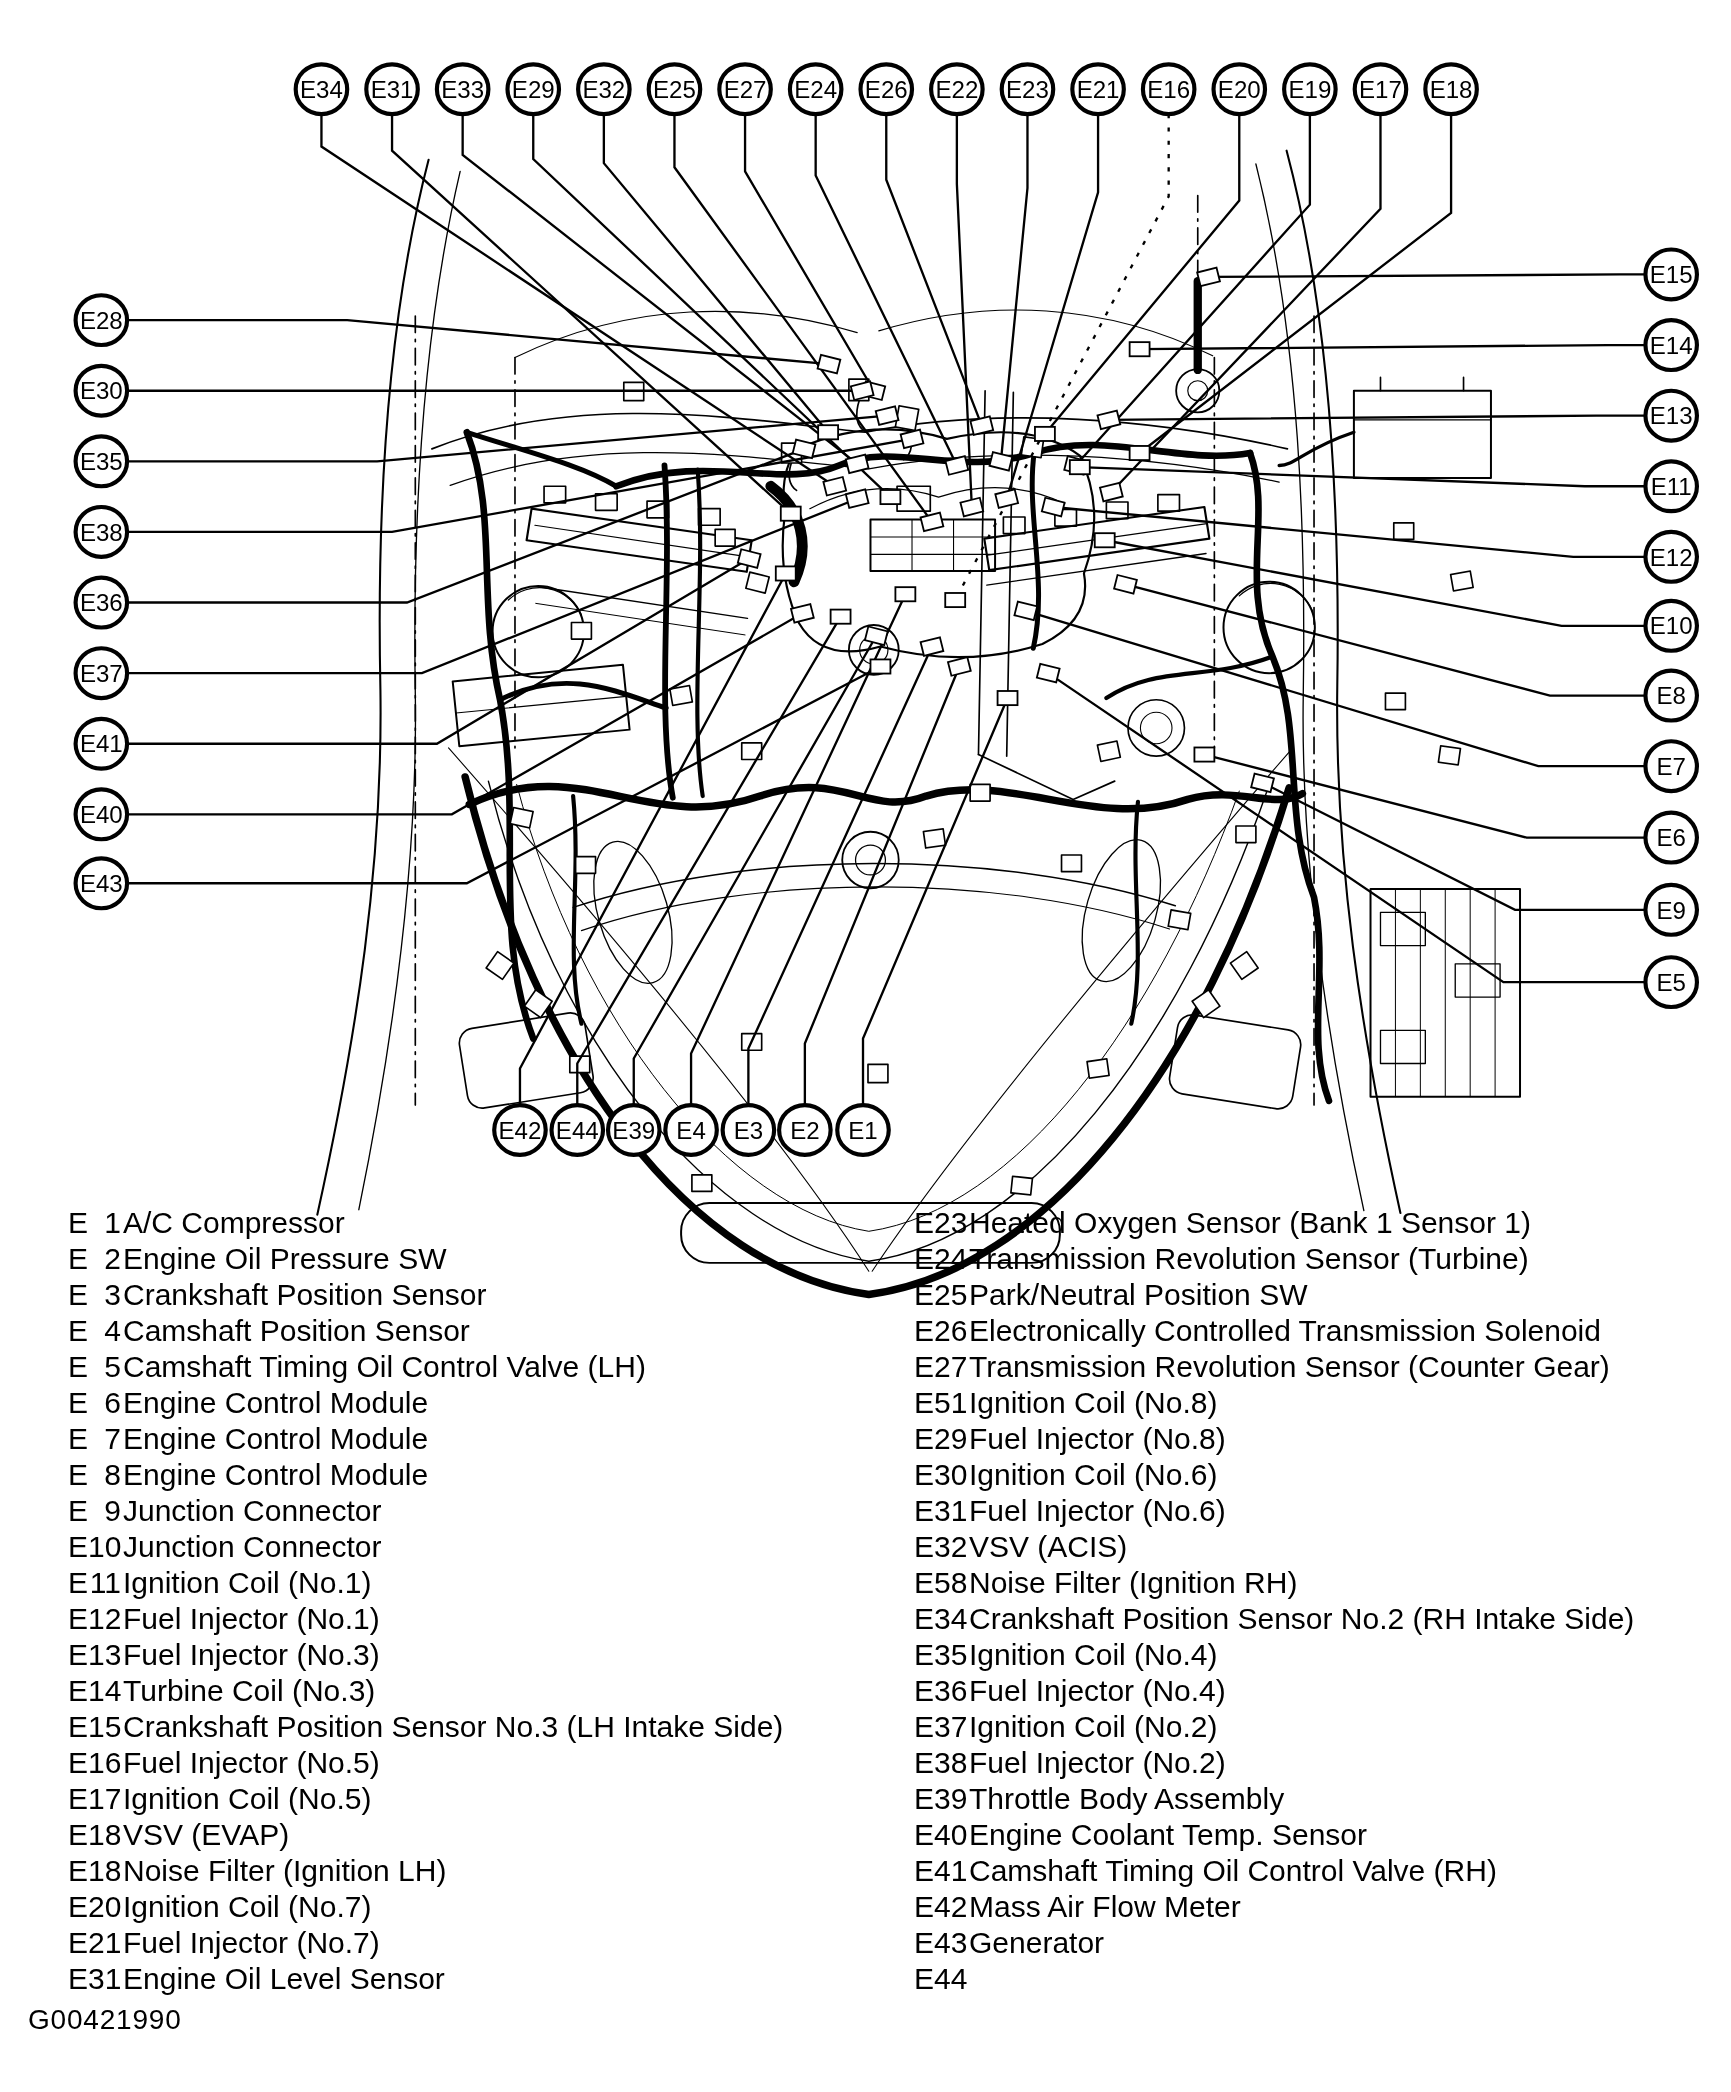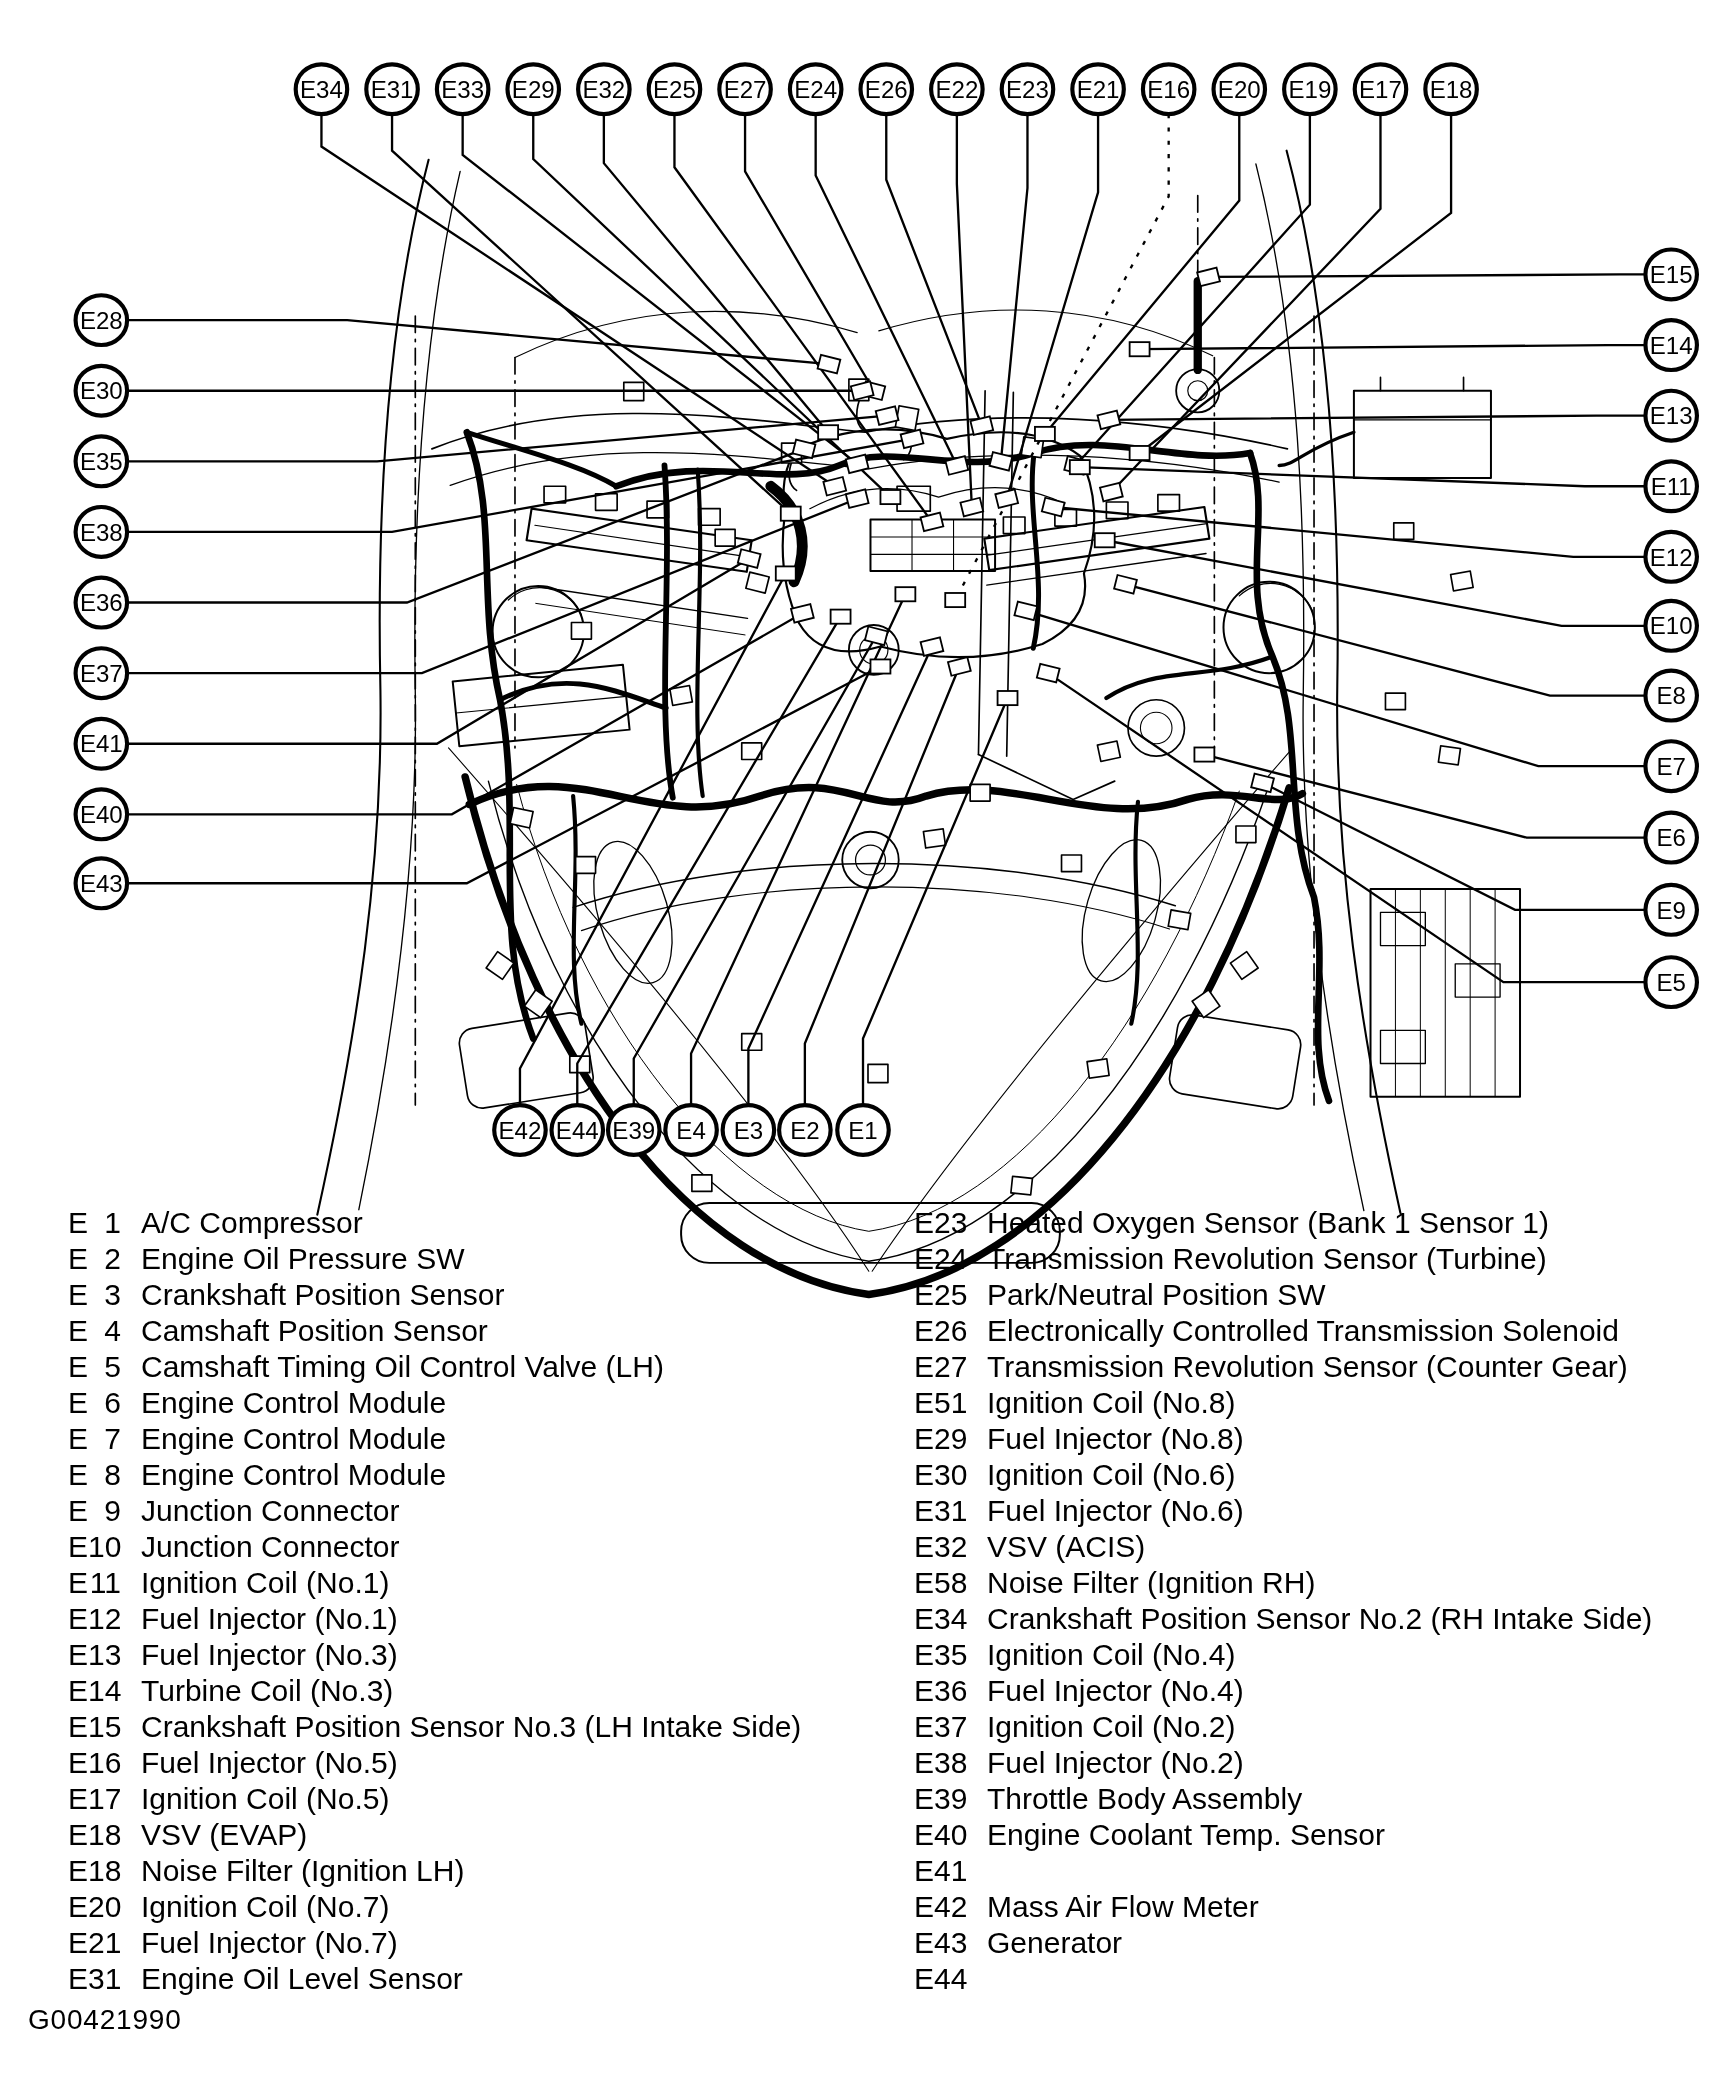--- a/index.html
+++ b/index.html
@@ -11,21 +11,21 @@
     font-family:"Liberation Sans", sans-serif;
     color:#000;
     overflow:hidden;
   }
   #diagram{position:absolute;left:0;top:0;}
   .legend{position:absolute;font-size:30px;line-height:36px;color:#000;}
   .legend-left{left:68px;top:1205px;}
   .legend-right{left:914px;top:1205px;}
   .lrow{height:36px;display:flex;align-items:center;white-space:nowrap;}
   .lcode{display:inline-flex;justify-content:space-between;width:53px;flex:0 0 auto;}
-  .llabel{margin-left:20px;}
+  .llabel{margin-left:2px;}
   .figure-code{position:absolute;left:28px;top:2004px;font-size:28px;letter-spacing:0.8px;}
 </style>
 </head>
 <body>
 
 <div class="page">
 
   <svg id="diagram" width="1731" height="2093" viewBox="0 0 2084 2519" xmlns="http://www.w3.org/2000/svg">
 
     <g stroke="#000" fill="none" stroke-linecap="round" stroke-linejoin="round">
@@ -729,20 +729,21 @@
           <span>E</span>
           <span>40</span>
         </span>
         <span class="llabel">Engine Coolant Temp. Sensor</span>
       </div>
       <div class="lrow">
         <span class="lcode">
           <span>E</span>
           <span>41</span>
         </span>
+        <span class="llabel">Camshaft Timing Oil Control Valve (RH)</span>
       </div>
       <div class="lrow">
         <span class="lcode">
           <span>E</span>
           <span>42</span>
         </span>
         <span class="llabel">Mass Air Flow Meter</span>
       </div>
       <div class="lrow">
         <span class="lcode">

